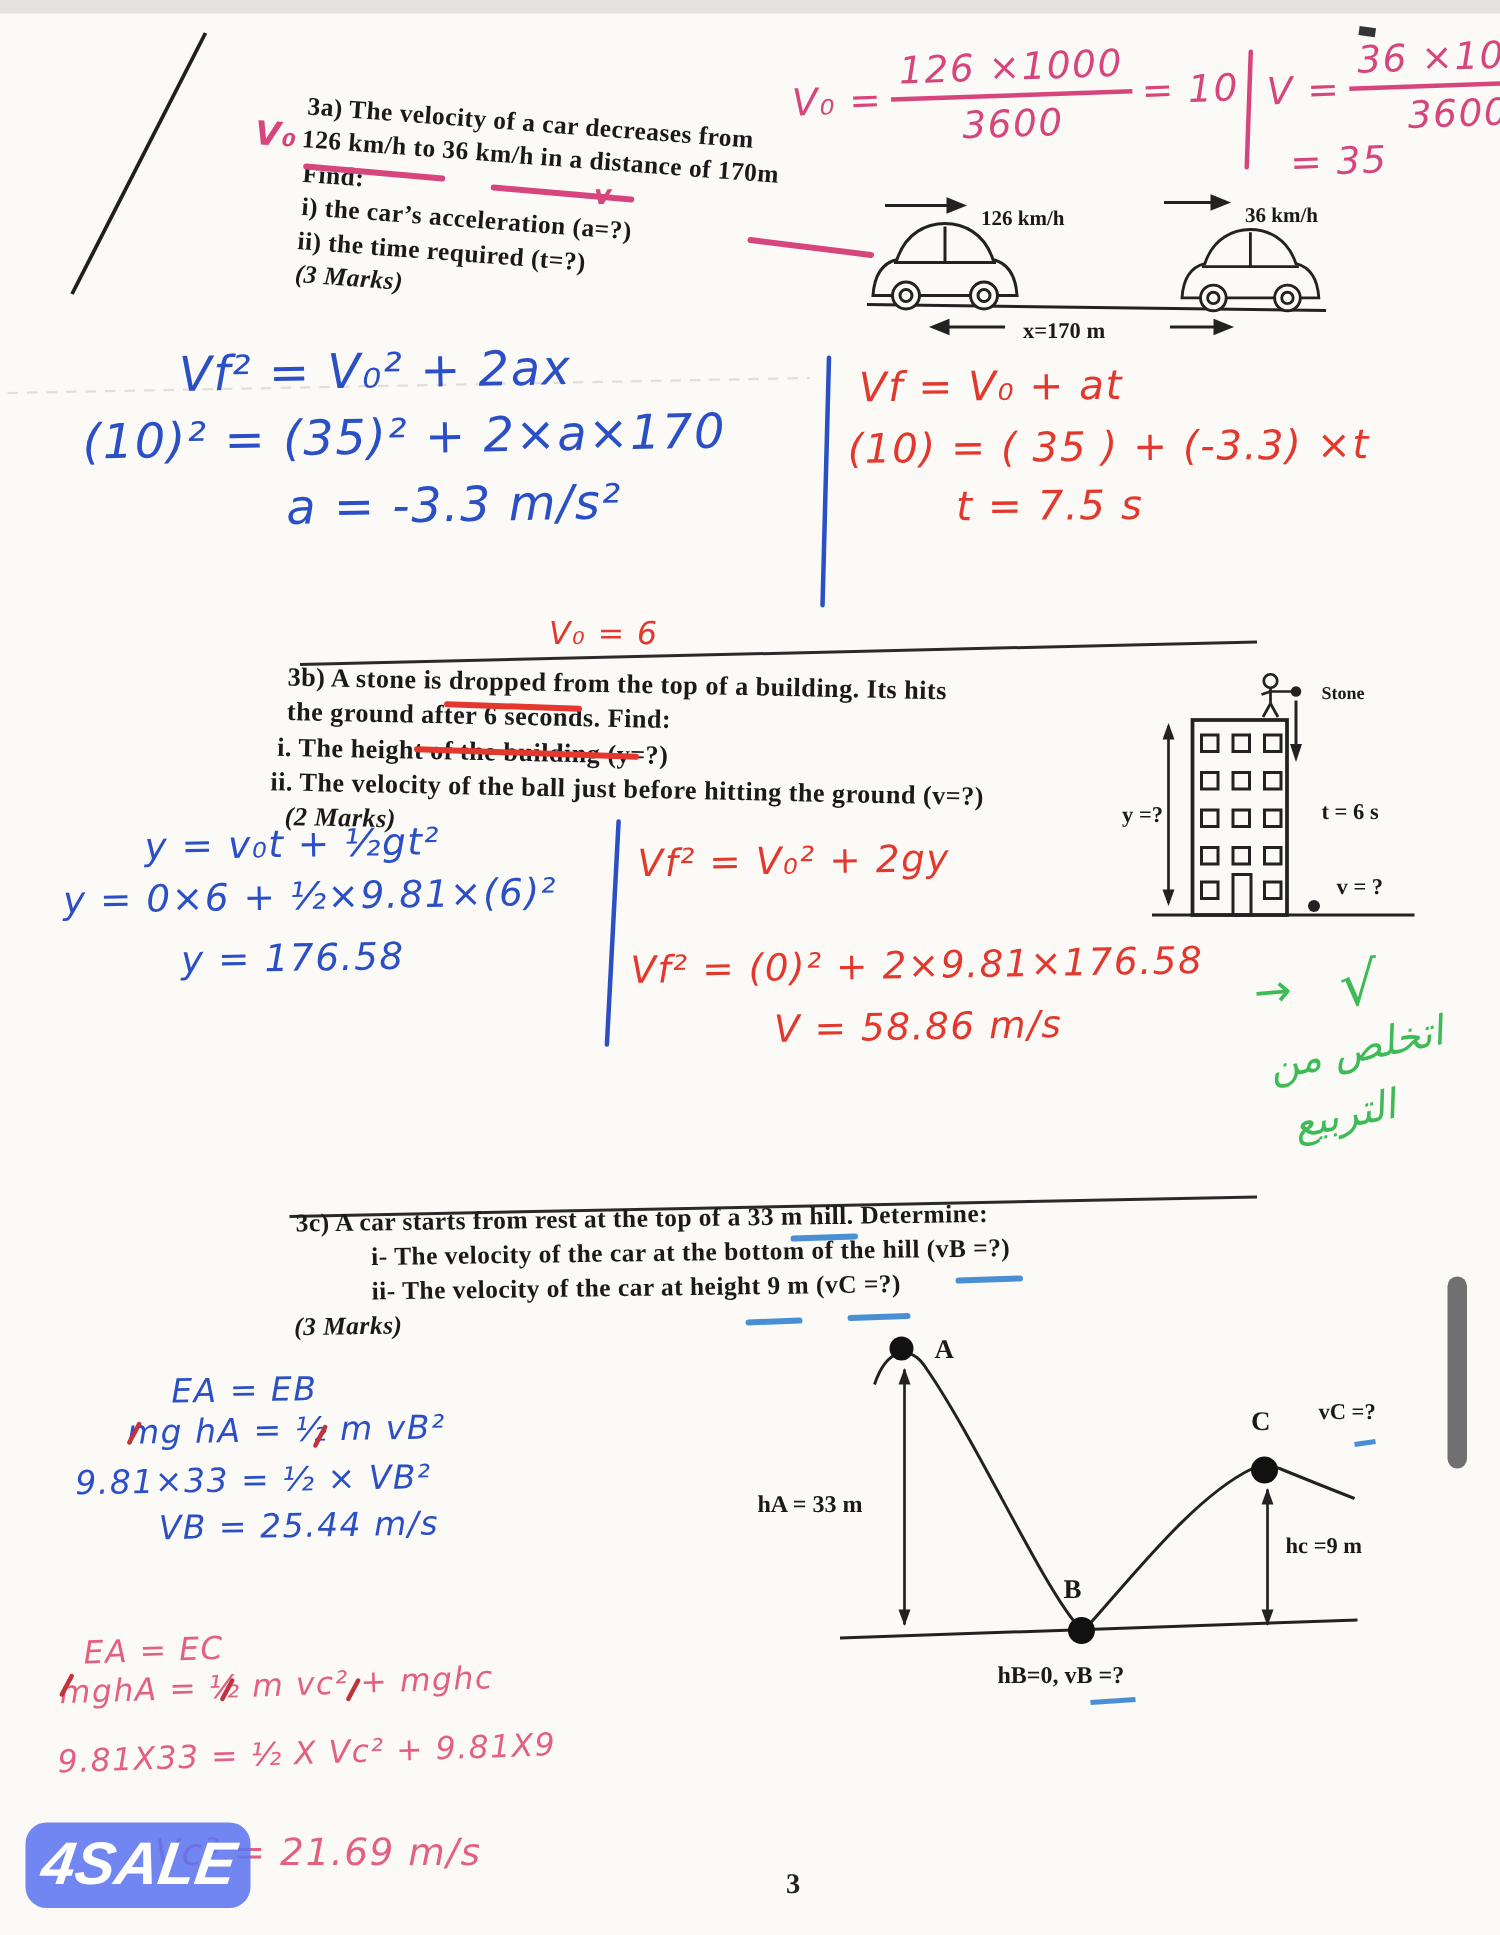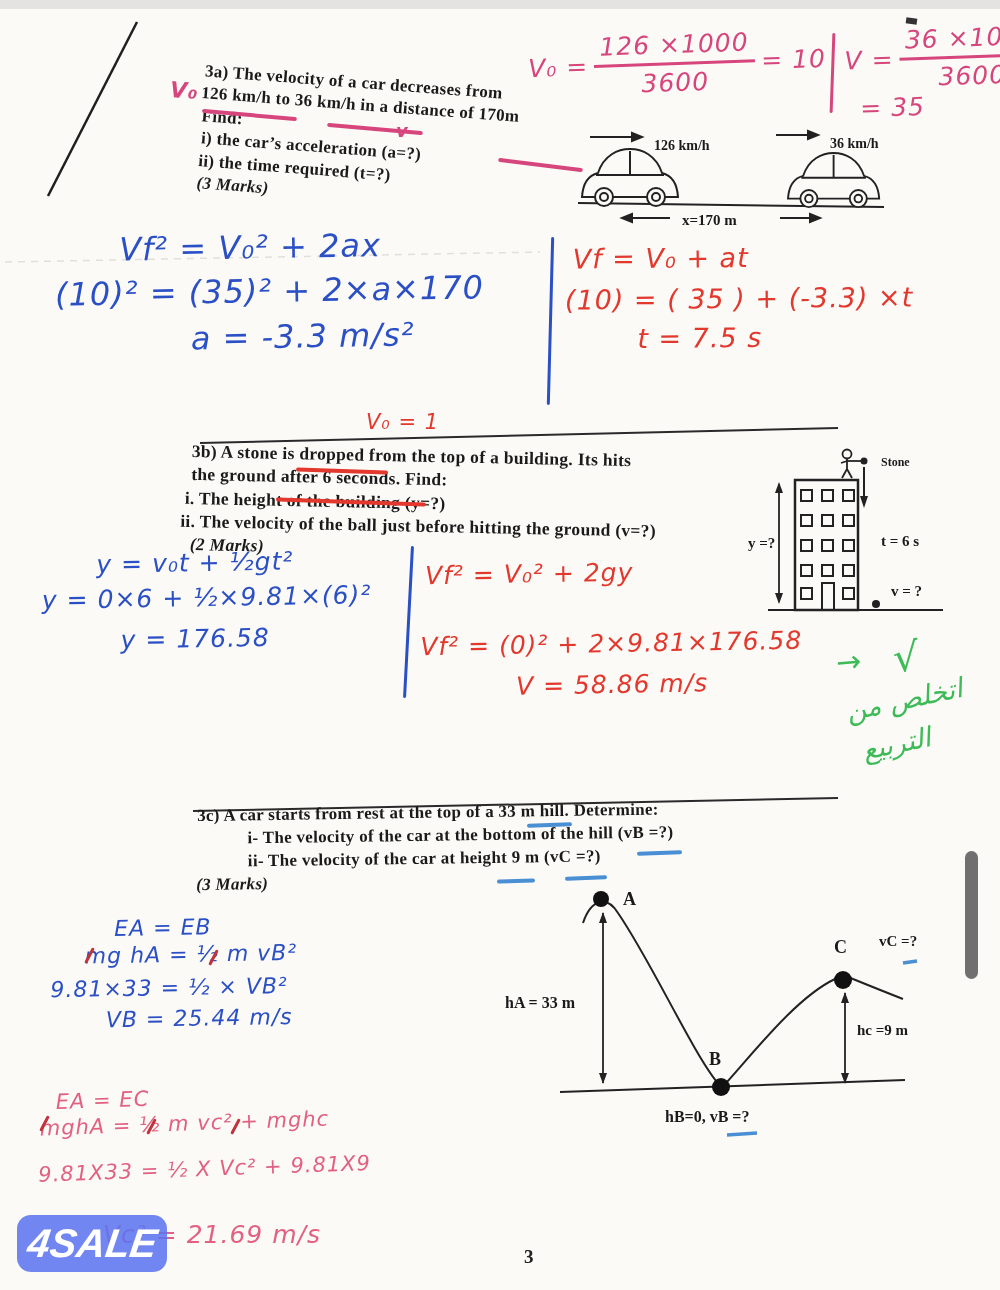--- a/index.html
+++ b/index.html
@@ -141,21 +141,21 @@
     <div style="margin-top:6px;">(10)² = (35)² + 2×a×170</div>
     <div style="margin-top:8px;margin-left:135px;">a = -3.3 m/s²</div>
   </div>
   <div class="vdiv" style="left:549px;top:237px;height:168px;transform:rotate(1.5deg);"></div>
   <div class="hw red" style="left:565px;top:242px;font-size:27px;transform:rotate(-0.5deg);">
     <div style="margin-left:8px;">Vf = V₀ + at</div>
     <div style="margin-top:10px;">(10) = ( 35 ) + (-3.3) ×t</div>
     <div style="margin-top:8px;margin-left:72px;">t = 7.5 s</div>
   </div>
 
-  <div class="hw red" style="left:366px;top:410px;font-size:21px;">V₀ = 1</div>
+  <div class="hw red" style="left:366px;top:410px;font-size:21px;">V₀ = 6</div>
   <div class="printed" style="left:192px;top:440px;width:570px;font-size:17.5px;line-height:1.33;transform:rotate(1.2deg);transform-origin:top left;">
     <div>3b) A stone is dropped from the top of a building. Its hits</div>
     <div>the ground after 6 seconds. Find:</div>
     <div style="margin-left:-6px;">i.   The height of the building (y=?)</div>
     <div style="margin-left:-10px;">ii.  The velocity of the ball just before hitting the ground (v=?)</div>
     <div class="marks">(2 Marks)</div>
   </div>
   <div class="rline" style="left:296px;top:469px;width:92px;transform:rotate(2deg);"></div>
   <div class="rline" style="left:276px;top:500px;width:150px;transform:rotate(2deg);"></div>
 

